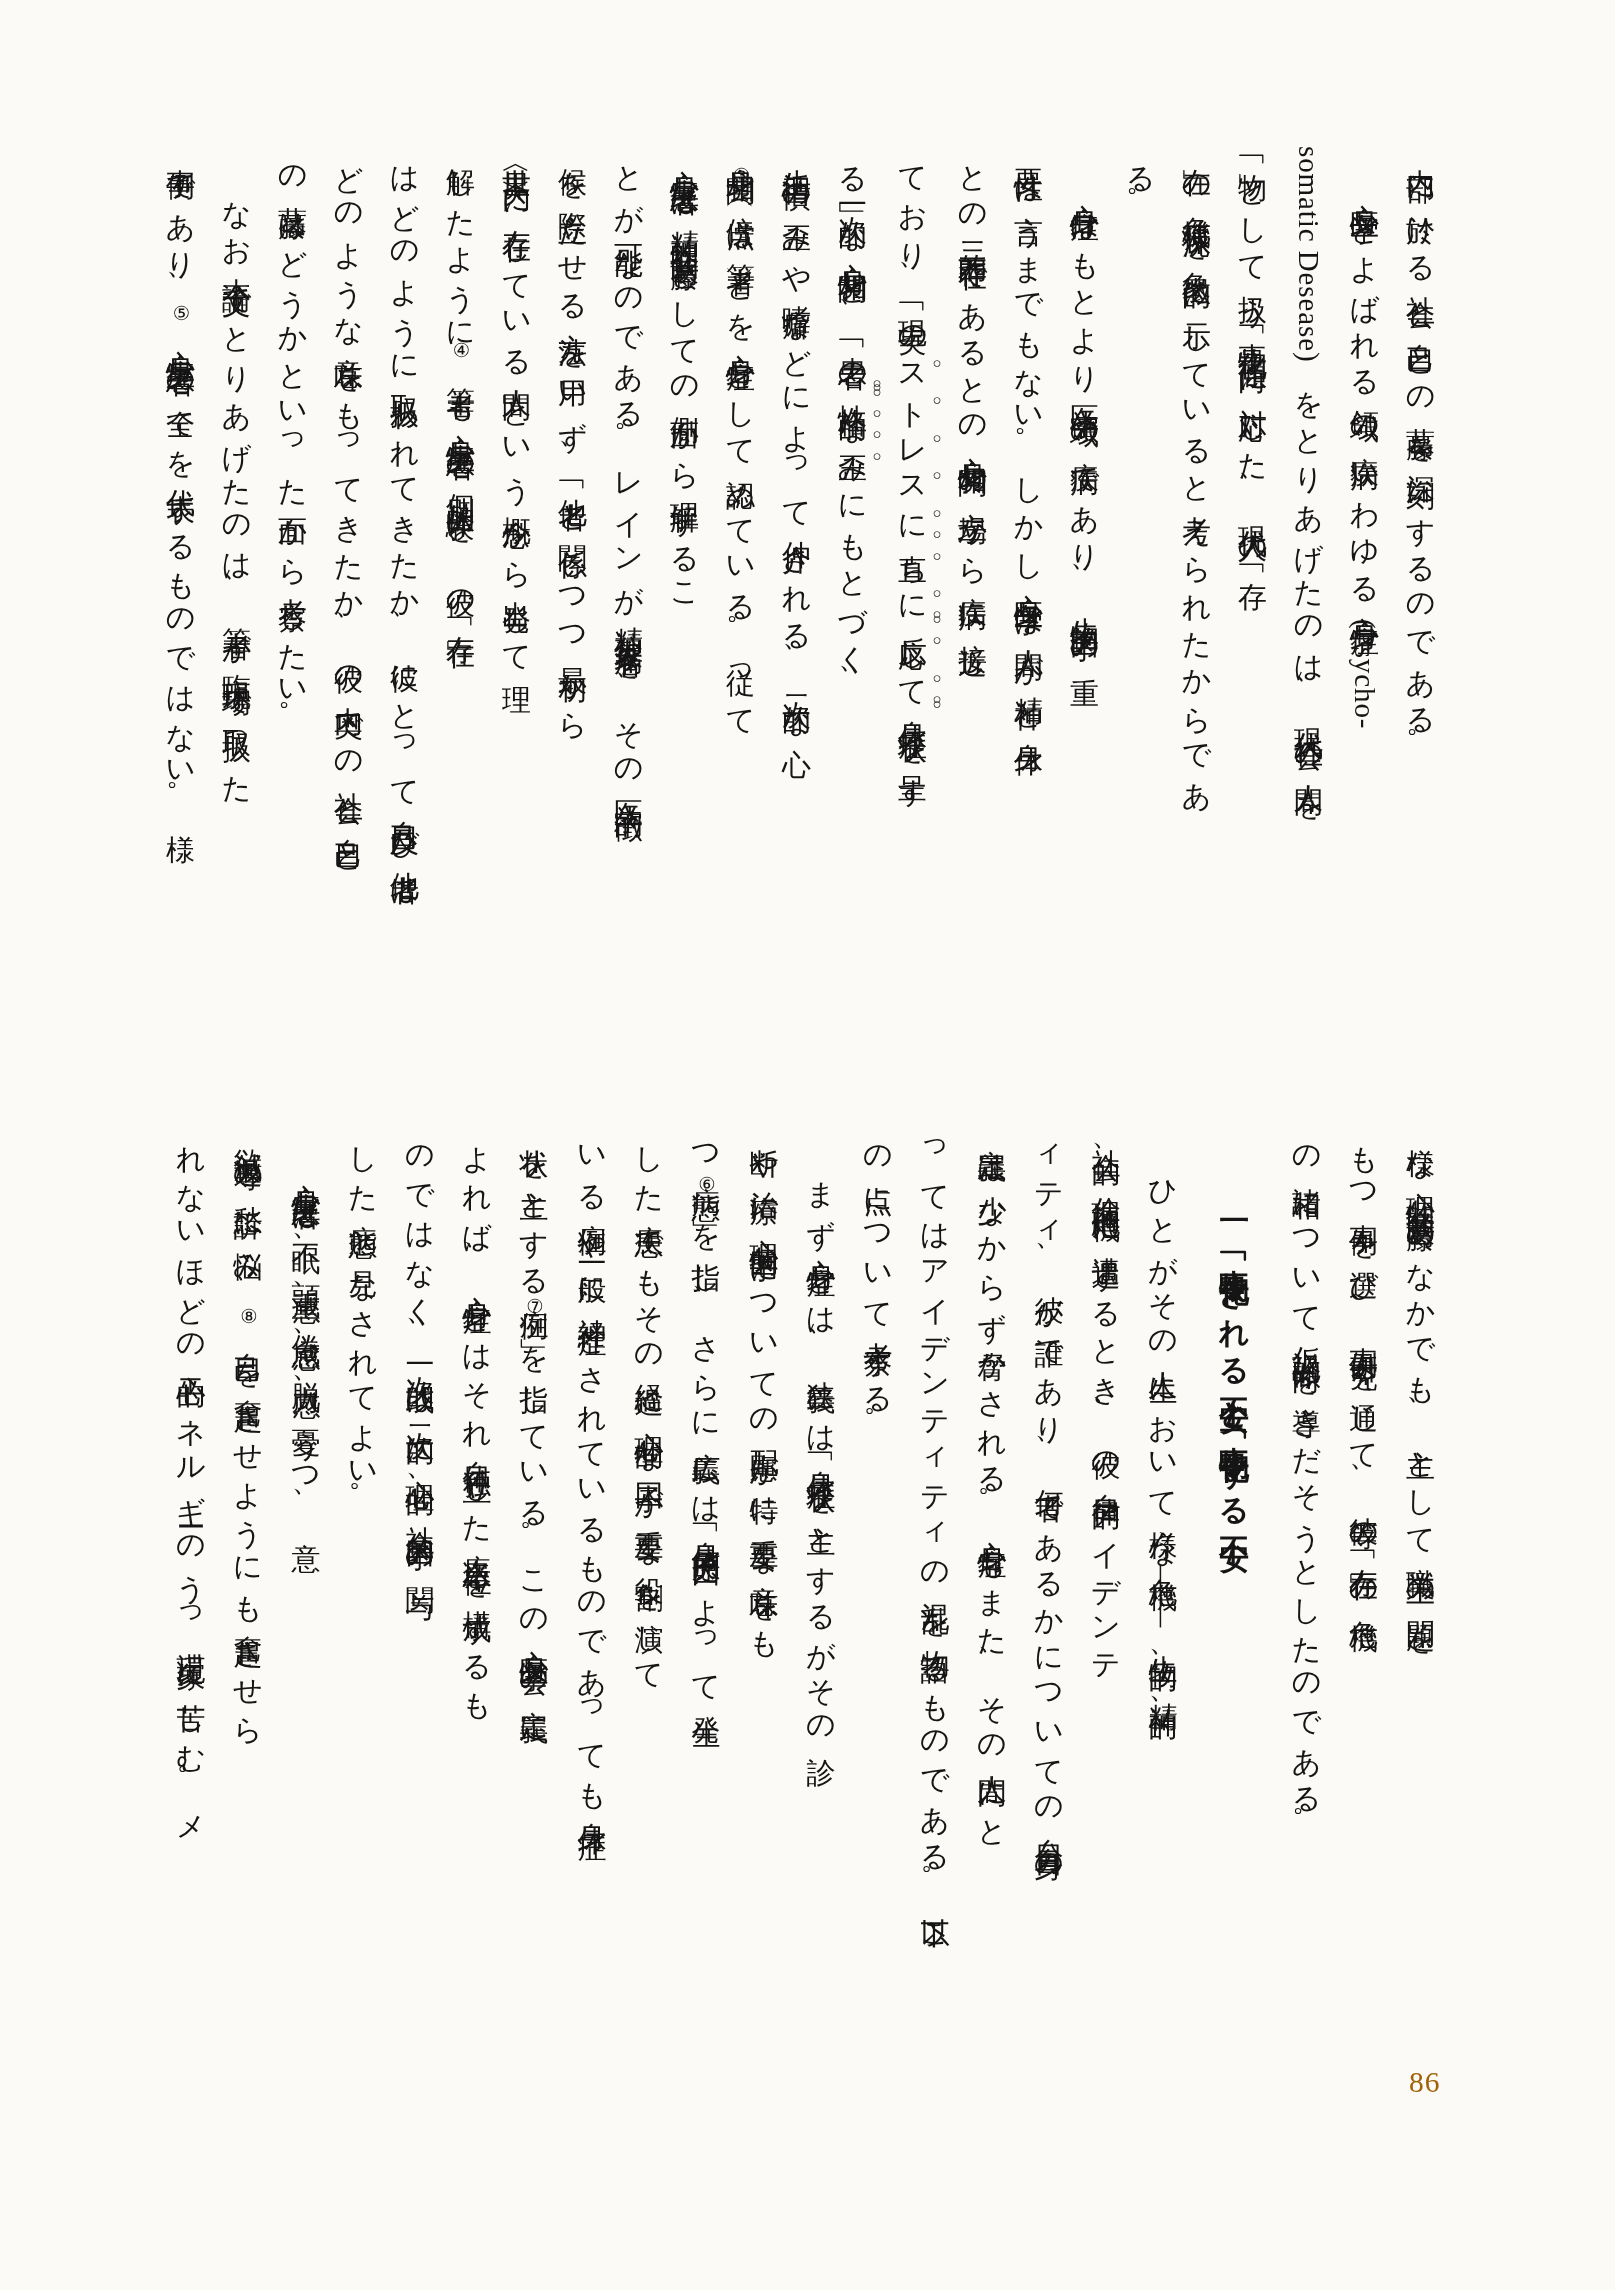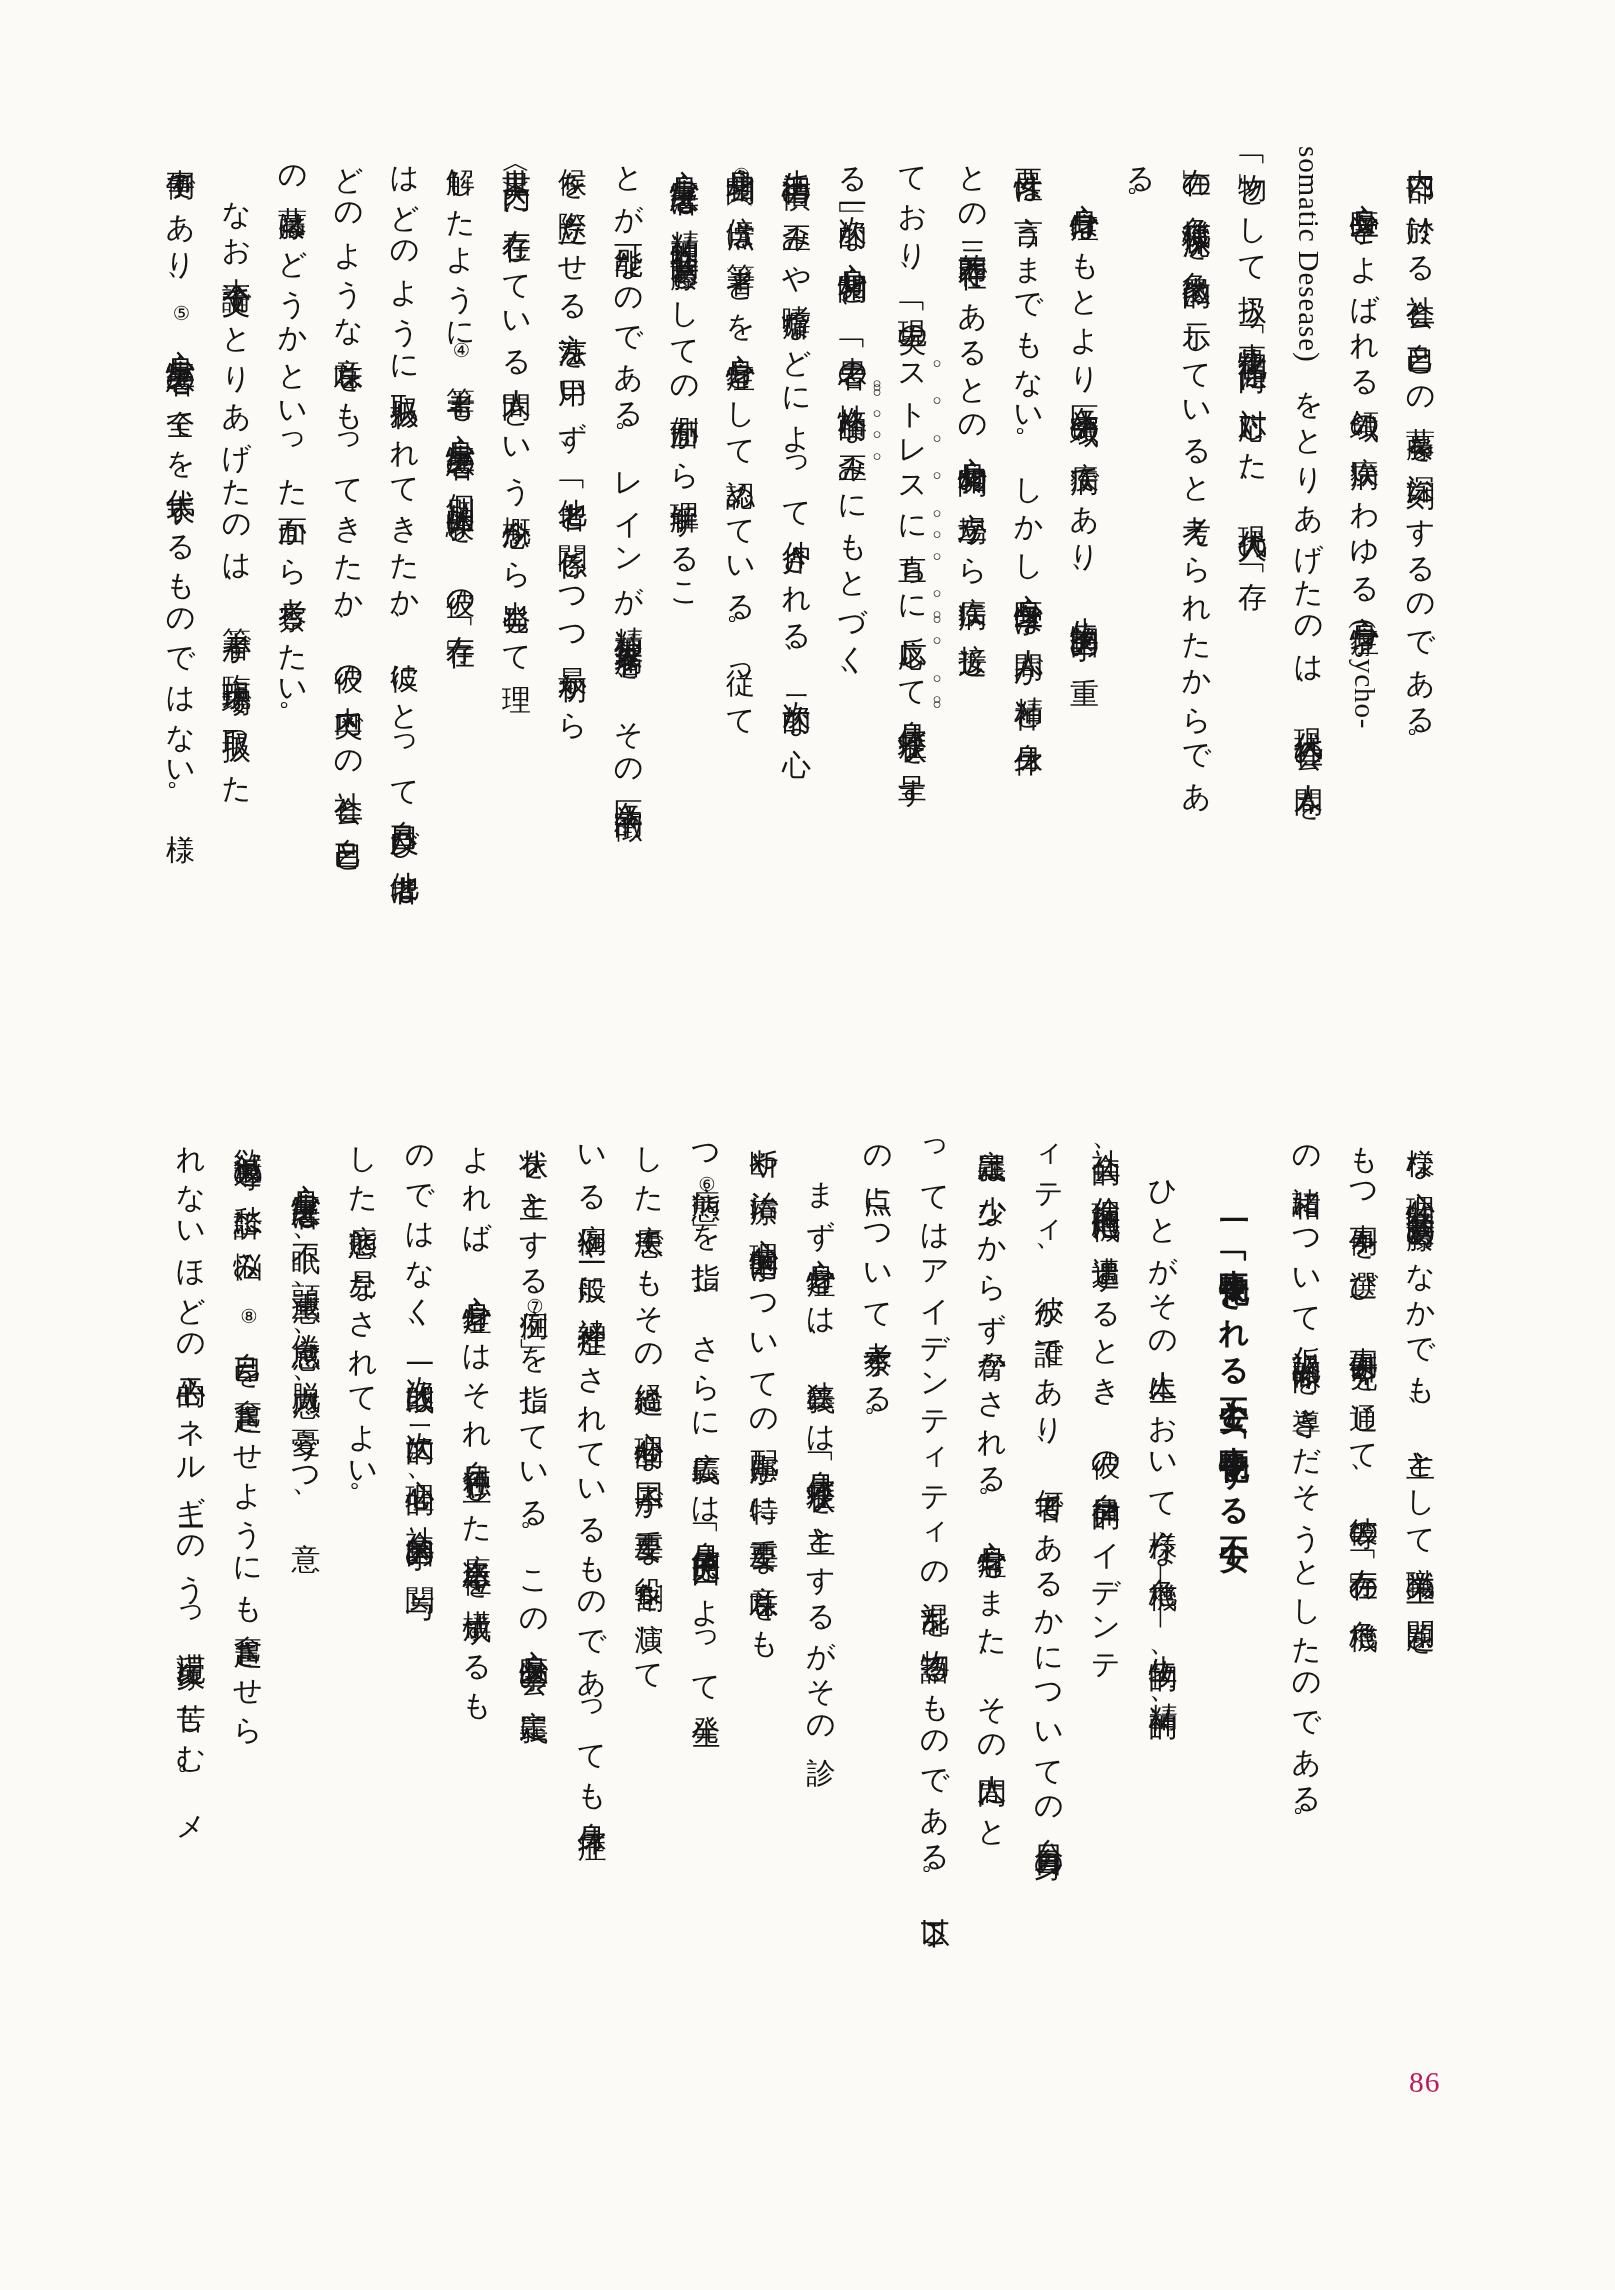--- a/index.html
+++ b/index.html
@@ -51,21 +51,21 @@
     font-size:19.4px;
     letter-spacing:1.8px;
   }
   .lat{ letter-spacing:0.9px; }
   #page-number{
     position:absolute;
     left:1409px;
     top:2066px;
     font-size:29.5px;
     letter-spacing:0.9px;
-    color:#be185d;
+    color:#a16207;
   }
 </style>
 </head>
 <body>
 
 <div class="page">
   <div id="top-block" class="vblock">
       <div class="col"><span>内部に於ける社会と自己との葛藤を深刻にするのである。</span></div>
       <div class="col indent"><span>心身医学とよばれる領域の疾病いわゆる心身症 </span><span class="lat">(Psycho-</span></div>
       <div class="col"><span class="lat">somatic Desease) </span><span>をとりあげたのは、現代社会の人間を</span></div>

